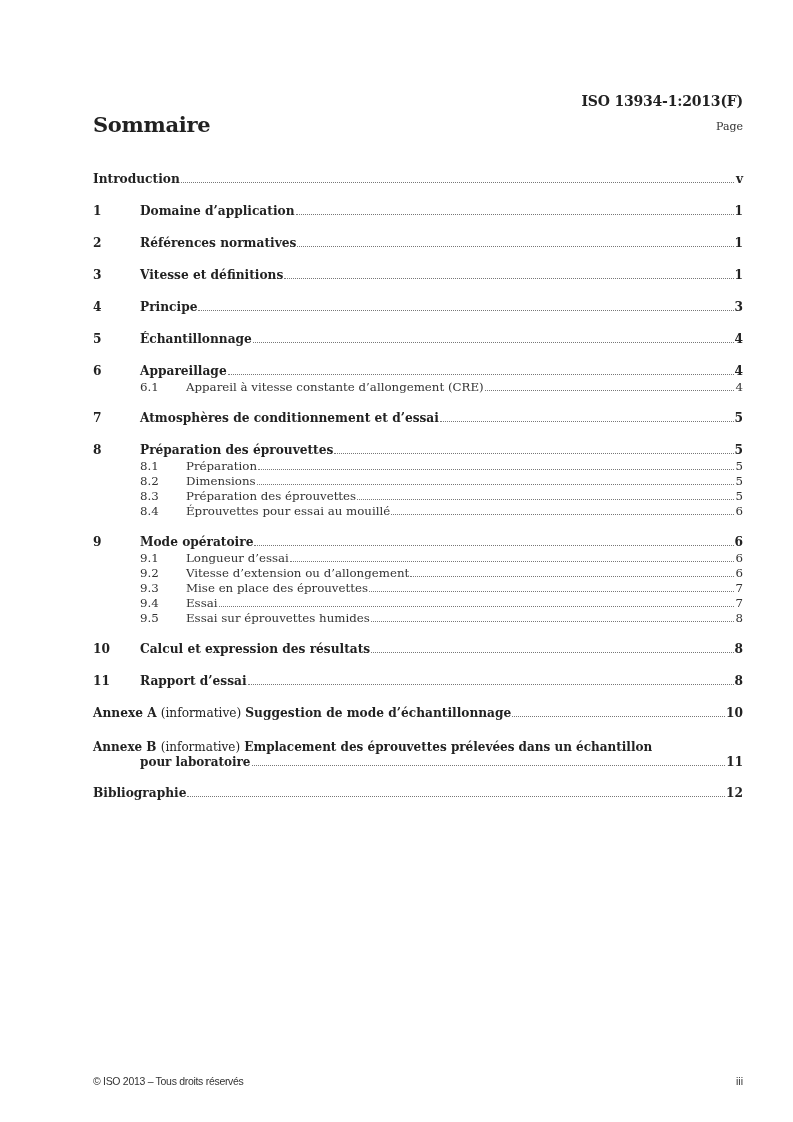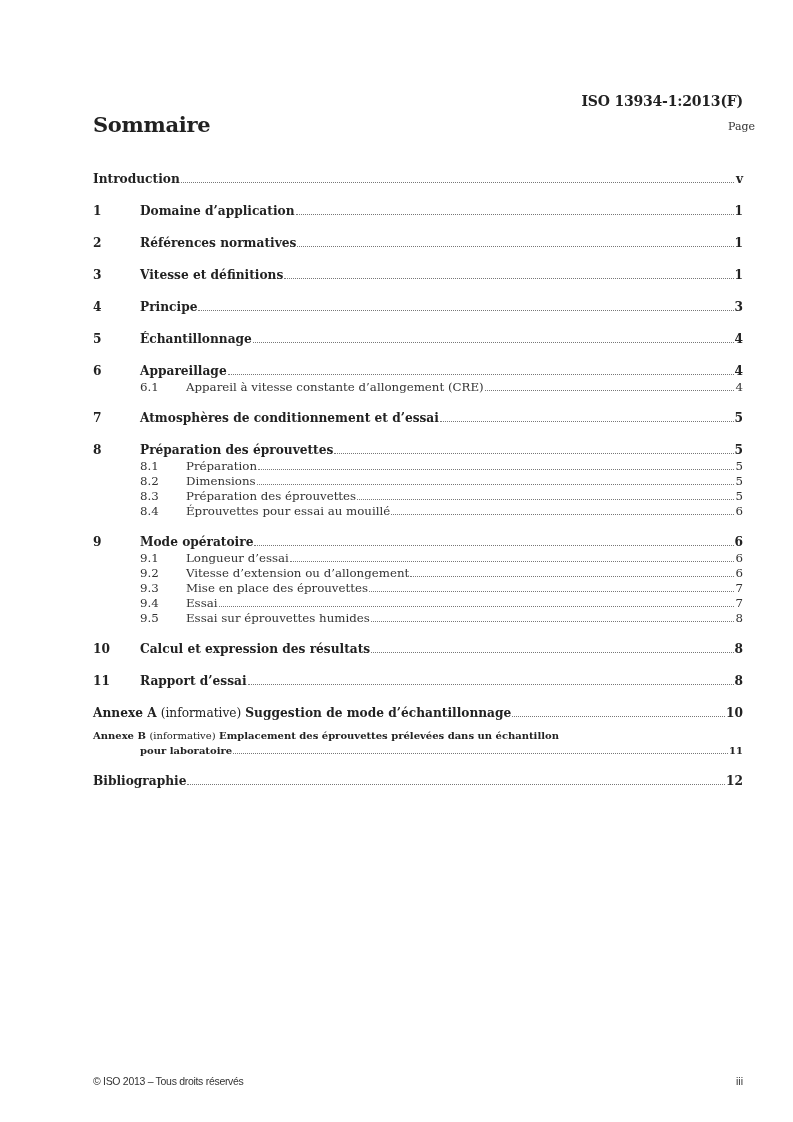--- a/index.html
+++ b/index.html
@@ -1,32 +1,32 @@
 <!DOCTYPE html>
 <html><head>
   <meta charset="utf-8">
   <style>
     html, body { margin: 0; padding: 0; background: #ffffff; }
     body { width: 793px; height: 1122px; position: relative; overflow: hidden; color: #222222; font-family: "DejaVu Serif", serif; }
     .doc-id { position: absolute; top: 45px; right: 50px; font-family: "DejaVu Serif", serif; font-weight: bold; font-size: 14px; letter-spacing: -0.2px; color: #222; margin-top: 48px; }
-    .title-row { position: absolute; top: 112px; left: 93px; right: 38px; height: 30px; }
+    .title-row { position: absolute; top: 112px; left: 93px; right: 50px; height: 30px; }
     .title { position: absolute; left: 0; top: 0; font-size: 21px; font-weight: bold; color: #222; letter-spacing: -0.3px; }
     .page-label { position: absolute; right: 0; top: 8px; font-size: 11px; color: #333; }
     .toc { position: absolute; top: 156px; left: 93px; right: 50px; }
     .row { display: flex; align-items: baseline; font-size: 12.2px; line-height: 18px; position: relative; }
     .row.bold { font-weight: bold; }
     .row.l1 { margin-top: 14px; }
     .row.sub { font-size: 11.8px; line-height: 14px; font-weight: normal; color: #333; }
     .num { width: 47px; flex: none; }
     .sub .num { width: 46px; padding-left: 47px; }
     .label { flex: none; white-space: nowrap; }
     .dots { flex: 1 1 auto; border-bottom: 1px dotted #777; margin: 0 1px 4px 1px; height: 0; min-width: 10px; }
     .pg { flex: none; text-align: right; min-width: 8px; }
     .informative { font-weight: normal; }
-    .annex-b { font-size: 10px; line-height: 15px; font-weight: bold; margin-top: 6px; }
+    .annex-b { font-size: 12px; line-height: 15px; font-weight: bold; margin-top: 18px; }
     .annex-b .line1 { white-space: nowrap; }
     .annex-b .line2 { display: flex; align-items: baseline; padding-left: 47px; }
     .footer { position: absolute; top: 1075px; left: 93px; right: 50px; font-family: "Liberation Sans Narrow", "Liberation Sans", sans-serif; font-size: 10.5px; color: #333; }
     .footer .copyright { position: absolute; left: 0; top: 0; letter-spacing: -0.3px; }
     .footer .folio { position: absolute; right: 0; top: 0; }
   </style>
 </head>
 <body>
 
 <div class="doc-id">ISO 13934-1:2013(F)</div>

